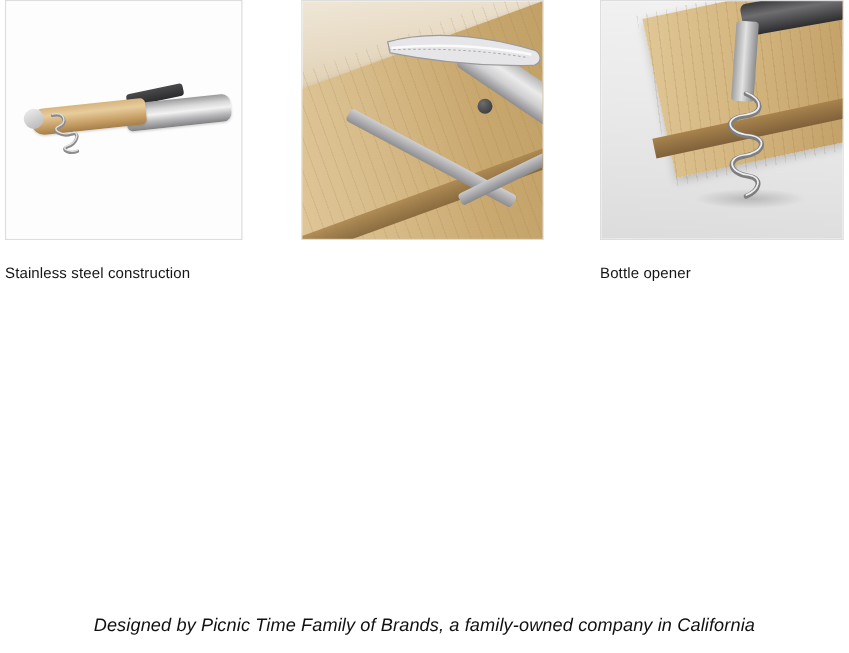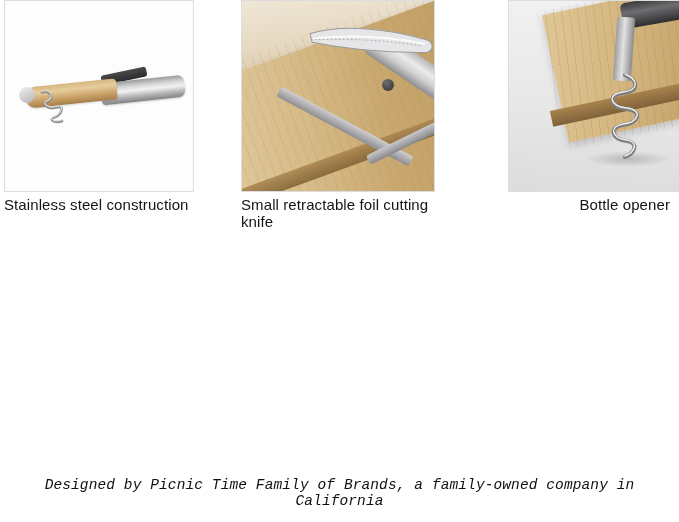--- a/index.html
+++ b/index.html
@@ -23,48 +23,48 @@
     width: 679px;
     display: flex;
     gap: 0;
   }
 
   .feature {
     position: relative;
   }
   .feature-1 { position: absolute; left: 4px;   top: 0px; width: 190px; }
   .feature-2 { position: absolute; left: 241px; top: 0px; width: 194px; }
-  .feature-3 { position: absolute; left: 508px; top: 0px; width: 162px; text-align: right; }
+  .feature-3 { position: absolute; left: 480px; top: 0px; width: 162px; }
 
   .photo {
     position: relative;
     overflow: hidden;
     border: 1px solid #dddddd;
     box-sizing: border-box;
     background: #ffffff;
   }
   .photo-1 { width: 190px; height: 192px; }
   .photo-2 { width: 194px; height: 192px; }
   .photo-3 { width: 195px; height: 192px; }
 
   .caption {
-    margin-top: 4px;
-    font-size: 15px;
+    margin-top: 18px;
+    font-size: 12px;
     line-height: 17px;
     color: #151515;
     letter-spacing: 0.1px;
   }
 
   .footer-note {
     position: absolute;
     left: 0;
     right: 0;
     bottom: 13px;
     text-align: center;
-    font-family: Liberation Mono, monospace;
+    font-family: Liberation Sans, sans-serif;
     font-style: italic;
     font-size: 14.5px;
     color: #101010;
     letter-spacing: 0.1px;
   }
 
   
   .p1-bg {
     position: absolute; inset: 0;
     background: #fdfdfd;
@@ -280,21 +280,20 @@
       <div class="p2-blade">
         <svg width="130" height="34" viewBox="0 0 130 34">
           <path d="M2 24 C30 8, 72 0, 118 2 C124 4, 126 10, 120 14 C90 22, 48 30, 6 32 Z" fill="#e6e6e8" stroke="#9a9a9c" stroke-width="1"></path>
           <path d="M6 28 C40 16, 78 8, 116 6" fill="none" stroke="#ffffff" stroke-width="2" opacity="0.8"></path>
           <path d="M4 30 C38 20, 76 12, 114 9" fill="none" stroke="#a8a8aa" stroke-width="0.8" stroke-dasharray="2 2"></path>
         </svg>
       </div>
       <div class="p2-pivot"></div>
     </div>
     <div class="caption">
-      <div>Small retractable foil cutting knife</div>
     </div>
   </div>
 
   <div class="feature feature-3">
     <div class="photo photo-3">
       <div class="p3-bg"></div>
       <div class="p3-board"></div>
       <div class="p3-board-grain"></div>
       <div class="p3-board-edge"></div>
       <div class="p3-tool-top"></div>

